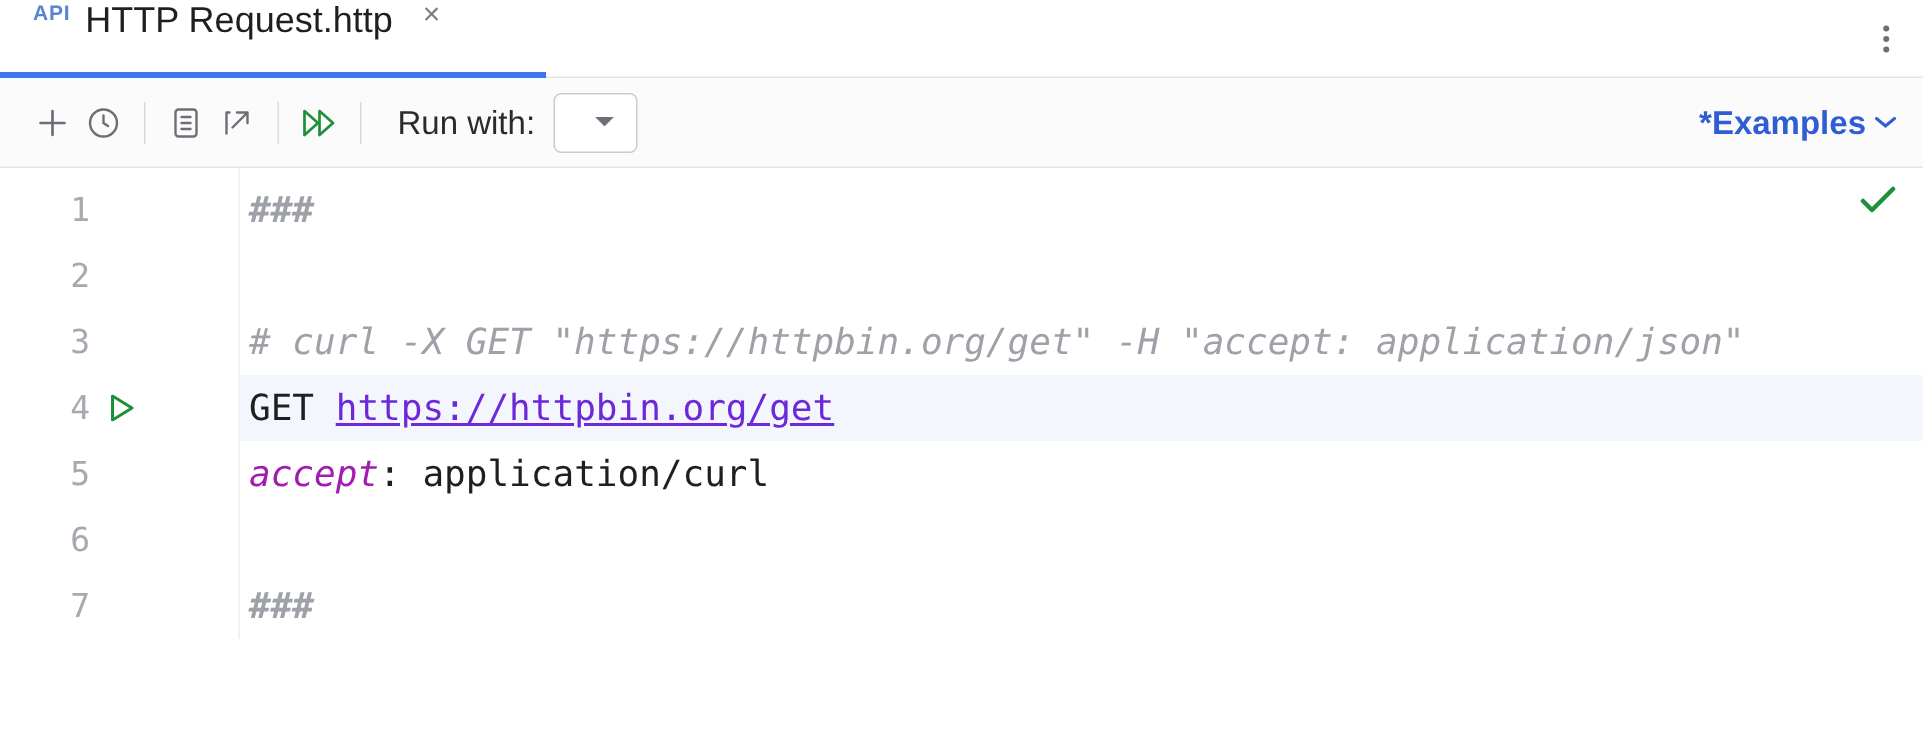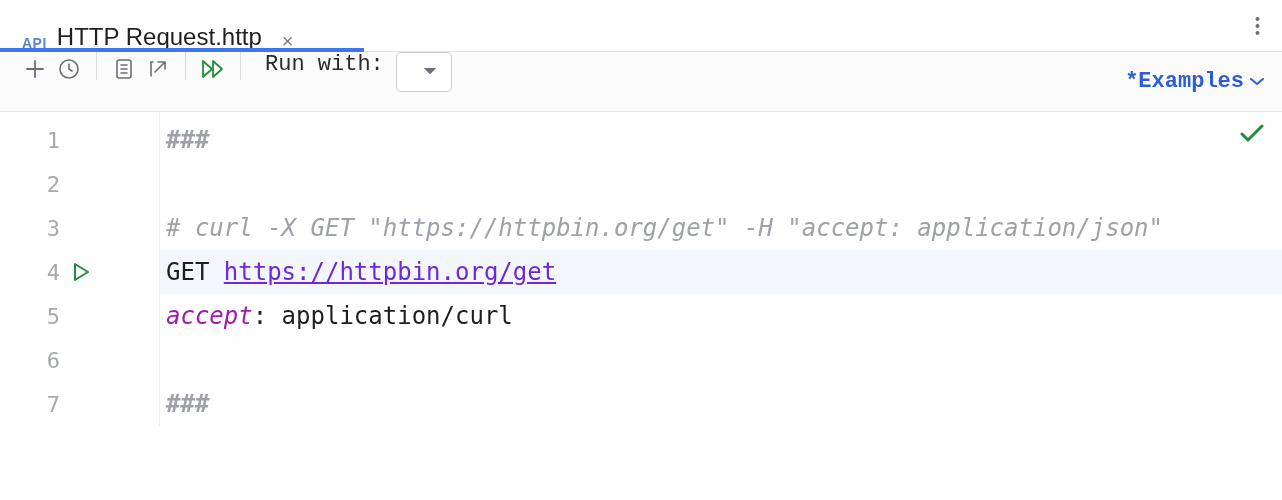--- a/index.html
+++ b/index.html
@@ -12,21 +12,21 @@
   }
   .tab-bar {
     display: flex;
     align-items: center;
     height: 52px;
     border-bottom: 1px solid #e3e5e8;
     position: relative;
   }
   .tab {
     display: flex;
-    align-items: flex-end;
+    align-items: flex-start;
     padding: 0 18px 0 22px;
     height: 100%;
     position: relative;
   }
   .tab-active-border {
     position: absolute;
     bottom: -1px;
     left: 0;
     width: 364px;
     height: 4px;
@@ -51,25 +51,25 @@
     cursor: pointer;
     line-height: 1;
   }
   .tab-more {
     margin-left: auto;
     padding: 0 22px;
     cursor: pointer;
   }
   .toolbar {
     display: flex;
+    align-items: center;
     height: 60px;
     border-bottom: 1px solid #e3e5e8;
     background: #fbfbfc;
     padding: 0 18px;
-    font-family: Liberation Mono, monospace;
   }
   .tb-btn {
     width: 34px;
     height: 34px;
     display: flex;
     align-items: center;
     justify-content: center;
     cursor: pointer;
     color: #6c6f75;
   }

